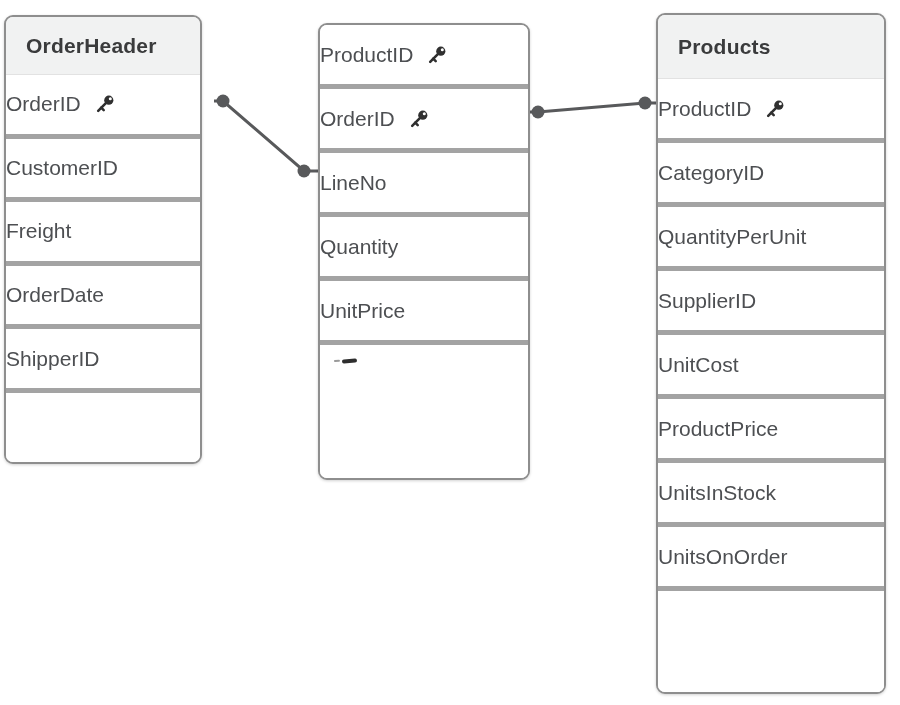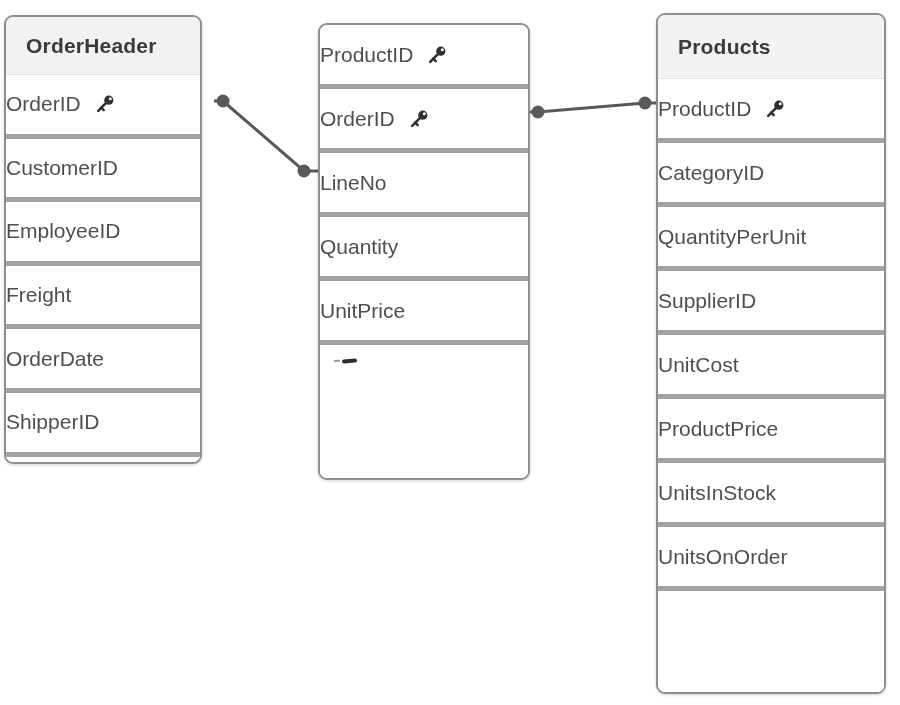--- a/index.html
+++ b/index.html
@@ -95,23 +95,20 @@
       <circle cx="14.8" cy="7.2" r="4.6" fill="#303030"></circle>
       <circle cx="16.3" cy="5.7" r="1.5" fill="#ffffff"></circle>
       <path d="M11.6 10.4 L4.2 17.8" stroke="#303030" stroke-width="2.6" stroke-linecap="round" fill="none"></path>
       <path d="M7.2 14.6 L9.7 17.1" stroke="#303030" stroke-width="2.6" stroke-linecap="round" fill="none"></path>
     </svg>
   </div>
   <div class="row">
     <span class="field-label">CustomerID</span>
   </div>
   <div class="row">
-    <span class="field-label">EmployeeID</span>
-  </div>
-  <div class="row">
     <span class="field-label">Freight</span>
   </div>
   <div class="row">
     <span class="field-label">OrderDate</span>
   </div>
   <div class="row">
     <span class="field-label">ShipperID</span>
   </div>
   <div class="filler"></div>
 </div>

